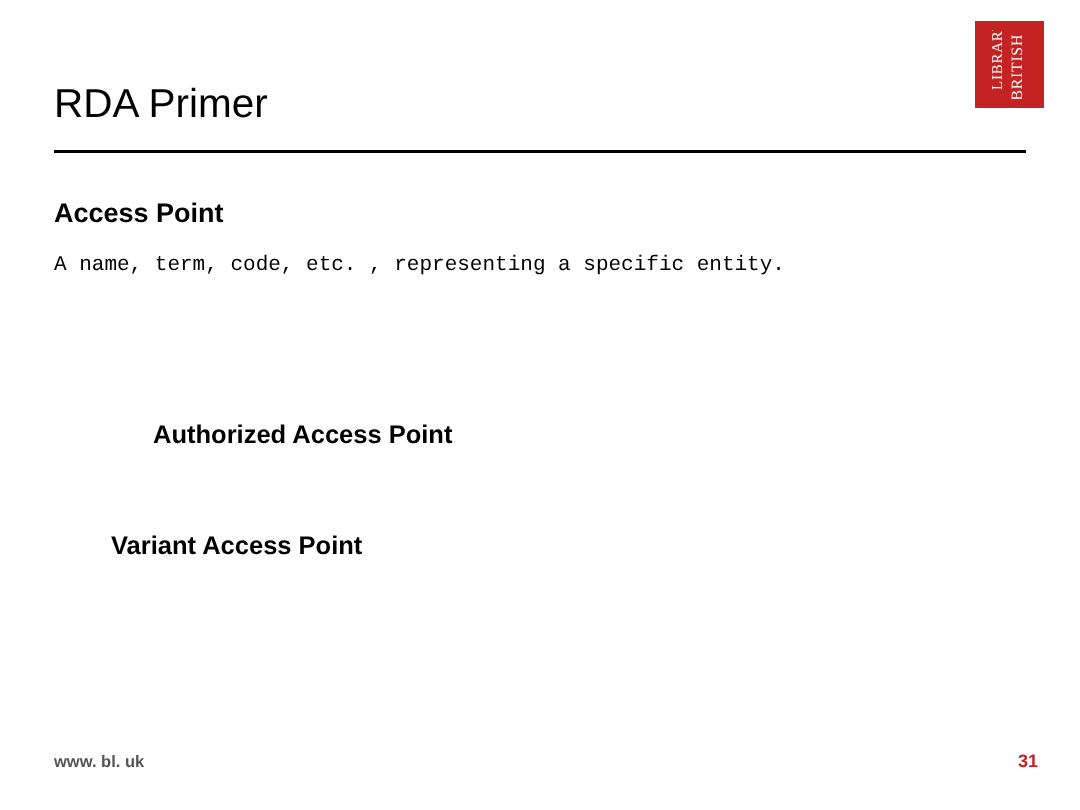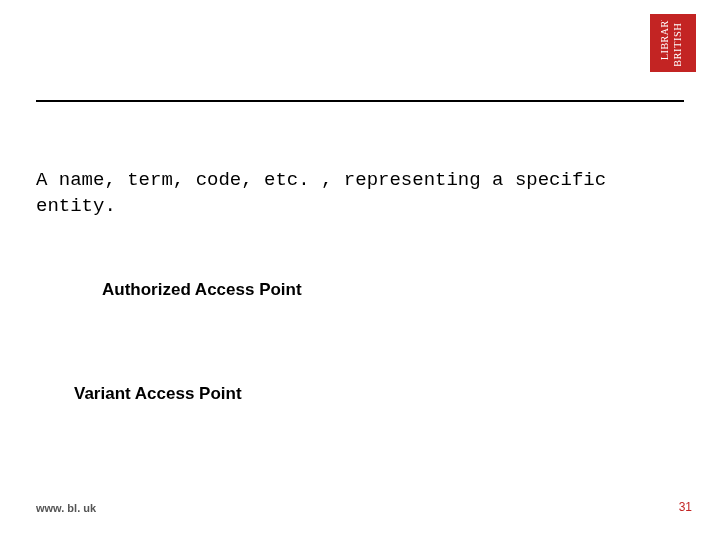--- a/index.html
+++ b/index.html
@@ -3,43 +3,45 @@
 <meta charset="utf-8">
 <style>
   * { margin: 0; padding: 0; box-sizing: border-box; }
   html, body { width: 720px; height: 540px; background: #fff; font-family: Arial, Helvetica, sans-serif; color: #000; }
   .slide { position: relative; width: 720px; height: 540px; }
   .logo { position: absolute; top: 14px; right: 24px; width: 46px; height: 58px; background: #c32423; display: flex; align-items: center; justify-content: center; }
   .logo svg { width: 38px; height: 46px; }
   .title { position: absolute; top: 54px; left: 36px; font-size: 27px; font-weight: 400; }
   .hr { position: absolute; top: 100px; left: 36px; width: 648px; height: 2px; background: #000; }
   .section-heading { position: absolute; top: 132px; left: 36px; font-size: 18px; font-weight: 700; }
-  .body-text { position: absolute; top: 168px; left: 36px; width: 648px; font-family: "Courier New", Courier, monospace; font-size: 19px; line-height: 1.35; }
+  .body-text { position: absolute; top: 168px; left: 36px; width: 648px; font-family: "Courier New", Courier, monospace; font-size: 14px; line-height: 1.35; }
   .sub-block { position: absolute; left: 74px; width: 620px; }
   .sub1 { top: 280px; margin-left: 28px; }
-  .sub2 { top: 384px; }
+  .sub2 { top: 354px; }
   .sub-heading { font-size: 17px; font-weight: 700; margin-bottom: 2px; }
   .sub-body { font-family: "Courier New", Courier, monospace; font-size: 19px; line-height: 1.3; }
   .footer-url { position: absolute; left: 36px; bottom: 26px; font-size: 11px; color: #555; font-weight: bold; }
-  .page-num { position: absolute; right: 28px; bottom: 26px; font-size: 12px; color: #c32423; }
+  .page-num { position: absolute; right: 28px; bottom: 26px; font-size: 12px; color: #c32423; font-weight: bold; }
 </style>
 </head>
 <body>
 
 <div class="slide">
 
   <div class="logo" title="British Library">
     <svg viewBox="0 0 38 46">
       <text x="2" y="18" font-family="Georgia, 'Times New Roman', serif" font-size="10" fill="#fff" transform="rotate(-90 19 23)" letter-spacing="0.5">LIBRARY</text>
       <text x="-5" y="31" font-family="Georgia, 'Times New Roman', serif" font-size="10.5" fill="#fff" transform="rotate(-90 19 23)" letter-spacing="0.5">BRITISH</text>
     </svg>
   </div>
 
+  <h1 class="title">RDA Primer</h1>
   <div class="hr"></div>
 
+  <h2 class="section-heading">Access Point</h2>
 
   <p class="body-text">A name, term, code, etc. , representing a specific entity.</p>
 
   <div class="sub-block sub1">
     <div class="sub-heading">Authorized Access Point</div>
   </div>
 
   <div class="sub-block sub2">
     <div class="sub-heading">Variant Access Point</div>
   </div>

